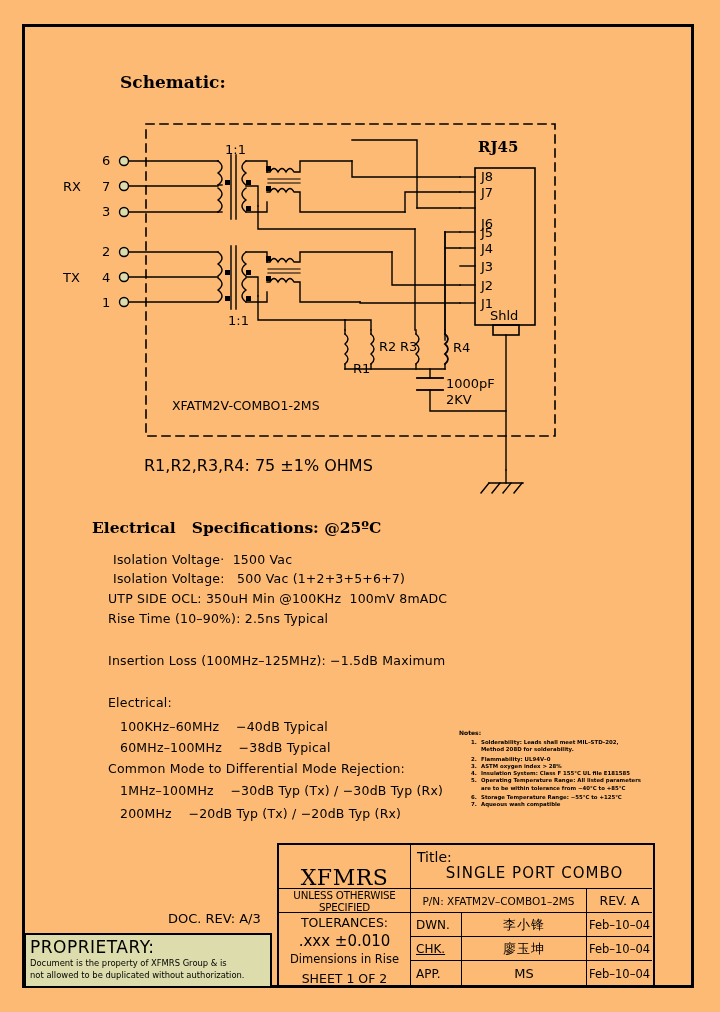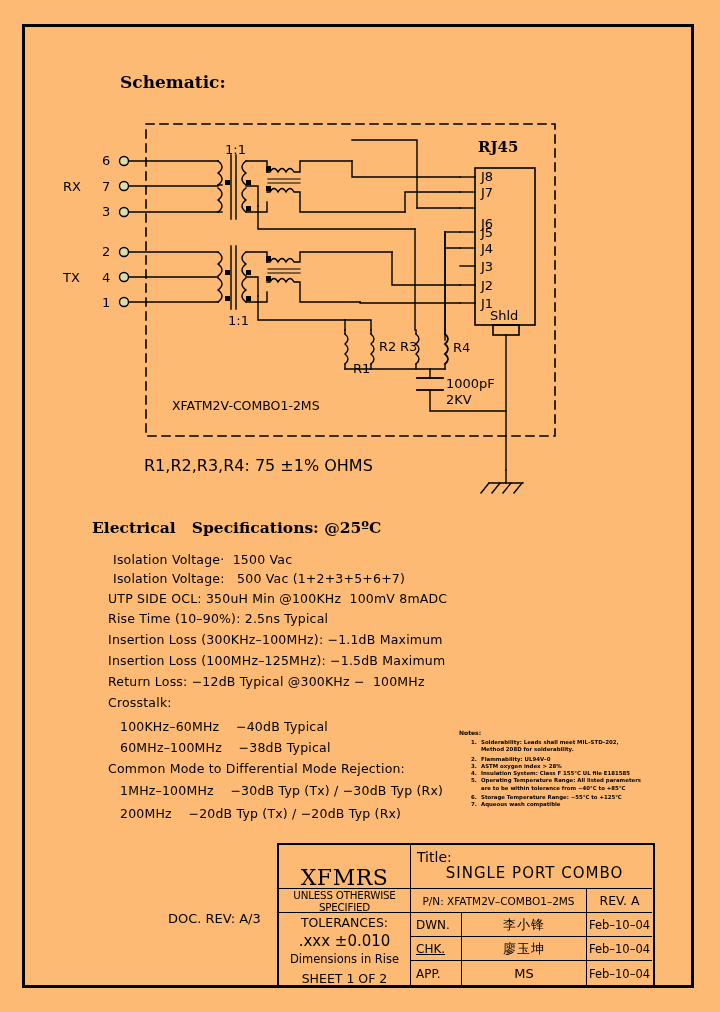--- a/index.html
+++ b/index.html
@@ -304,24 +304,22 @@
   <div class="txt" style="left:172px; top:400px; font-size:12.5px;">XFATM2V-COMBO1-2MS</div>
 
   <div class="txt" style="left:144px; top:458px; font-size:16px;">R1,R2,R3,R4: 75 ±1% OHMS</div>
 
   <div class="txt hdr" style="left:92px; top:520px; font-size:15.5px;">Electrical   Specifications: @25ºC</div>
 
   <div class="txt spec" style="left:113px; top:554px;">Isolation Voltage·  1500 Vac</div>
   <div class="txt spec" style="left:113px; top:573px;">Isolation Voltage:   500 Vac (1+2+3+5+6+7)</div>
   <div class="txt spec" style="left:108px; top:593px;">UTP SIDE OCL: 350uH Min @100KHz  100mV 8mADC</div>
   <div class="txt spec" style="left:108px; top:613px;">Rise Time (10–90%): 2.5ns Typical</div>
-  <div class="txt spec" style="left:108px; top:634px;">Insertion Loss (300KHz–100MHz): −1.1dB Maximum</div>
   <div class="txt spec" style="left:108px; top:655px;">Insertion Loss (100MHz–125MHz): −1.5dB Maximum</div>
-  <div class="txt spec" style="left:108px; top:676px;">Return Loss: −12dB Typical @300KHz −  100MHz</div>
-  <div class="txt spec" style="left:108px; top:697px;">Crosstalk:</div>
+  <div class="txt spec" style="left:108px; top:697px;">Electrical:</div>
 
   <div class="txt spec" style="left:120px; top:721px;">100KHz–60MHz    −40dB Typical</div>
   <div class="txt spec" style="left:120px; top:742px;">60MHz–100MHz    −38dB Typical</div>
 
   <div class="txt spec" style="left:108px; top:763px;">Common Mode to Differential Mode Rejection:</div>
   <div class="txt spec" style="left:120px; top:785px;">1MHz–100MHz    −30dB Typ (Tx) / −30dB Typ (Rx)</div>
   <div class="txt spec" style="left:120px; top:808px;">200MHz    −20dB Typ (Tx) / −20dB Typ (Rx)</div>
 
   <div style="position:absolute; left:459px; top:729px; width:215px;">
     <div class="note-title">Notes:</div>
@@ -360,20 +358,25 @@
       </div>
       <div style="display:flex;">
         <span class="note-item" style="width:10px;">7.</span>
         <span class="note-item">Aqueous wash compatible</span>
       </div>
     </div>
   </div>
 
   <div class="txt" style="left:168px; top:912px; font-size:13px;">DOC. REV: A/3</div>
 
+  <div class="prop-box">
+    <div class="prop-title">PROPRIETARY:</div>
+    <div class="prop-body">Document is the property of XFMRS Group &amp; is</div>
+    <div class="prop-body">not allowed to be duplicated without authorization.</div>
+  </div>
 
   <div class="tb-outer">
 
     <div class="cellrow" style="height:44px;">
       <div class="cell" style="width:132px; height:44px;">
         <span class="serif" style="font-size:22px; letter-spacing:0.5px;">XFMRS Inc.</span>
       </div>
       <div class="cell" style="width:241px; height:44px; position:relative; justify-content:flex-start; padding-left:6px;">
         <span style="position:absolute; left:6px; top:4px; font-size:14px;">Title:</span>
         <span style="width:100%; text-align:center; padding-top:12px; font-size:15px; letter-spacing:1px;">SINGLE PORT COMBO</span>

